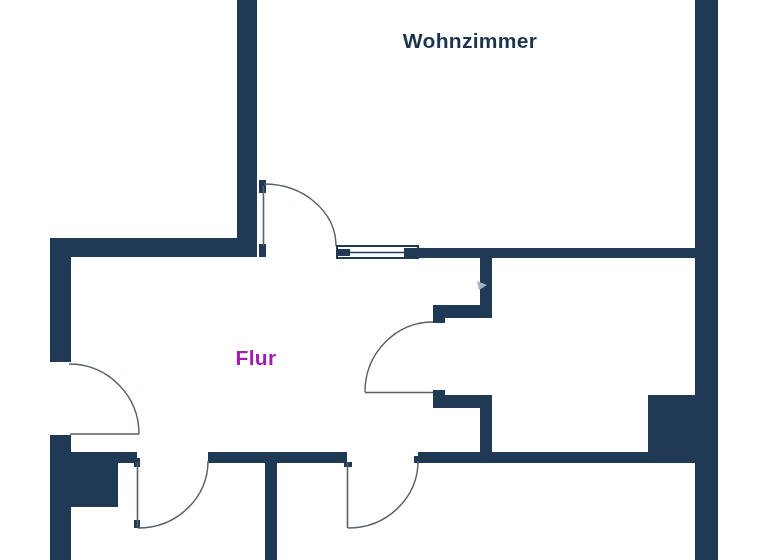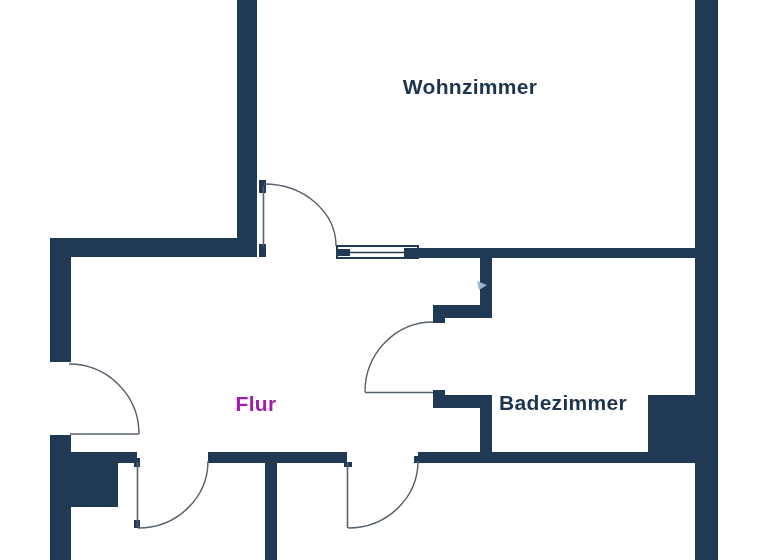--- a/index.html
+++ b/index.html
@@ -12,21 +12,20 @@
   }
   .plan-svg{position:absolute;left:0;top:0;}
   .room-label{
     position:absolute;
     transform:translate(-50%,-50%);
     font-weight:700;
     font-size:21px;
     letter-spacing:0.3px;
     white-space:nowrap;
     user-select:none;
-    margin-top:46px;
   }
 </style>
 </head>
 <body>
 
 <div class="plan-wrap">
   <svg class="plan-svg" width="768" height="560" viewBox="0 0 768 560">
     <g>
         <rect x="237" y="0" width="20" height="257" fill="#203a55"></rect>
         <rect x="695" y="0" width="23" height="560" fill="#203a55"></rect>
@@ -71,14 +70,13 @@
         <rect x="338" y="249" width="12" height="7" fill="#203a55"></rect>
         <rect x="404" y="248" width="14" height="10" fill="#203a55"></rect>
       </g>
     <g>
         <polygon points="477,281 487,285 479,290" fill="#9db4c6"></polygon>
       </g>
   </svg>
 
   <div class="room-label" style="left: 470px; top: 41px; color: rgb(29, 52, 79);">Wohnzimmer</div>
   <div class="room-label" style="left: 256px; top: 358px; color: #a21caf;">Flur</div>
-  <div class="room-label" style="left: 563px; top: 357px; color: rgb(29, 52, 79);">Badezimmer</div>
 </div>
 
 </body></html>

